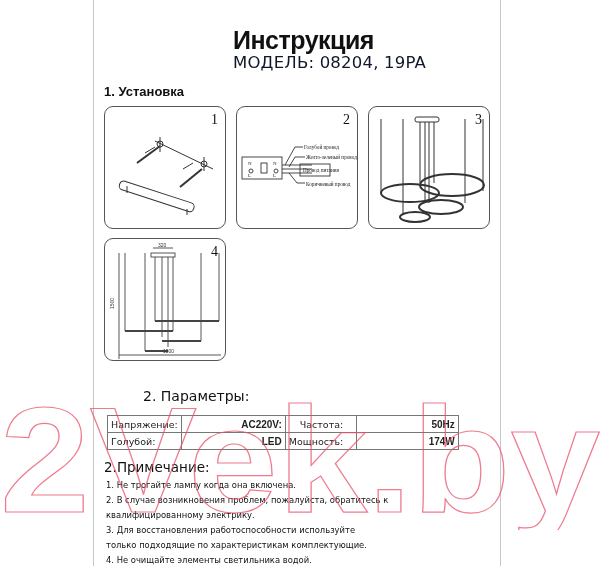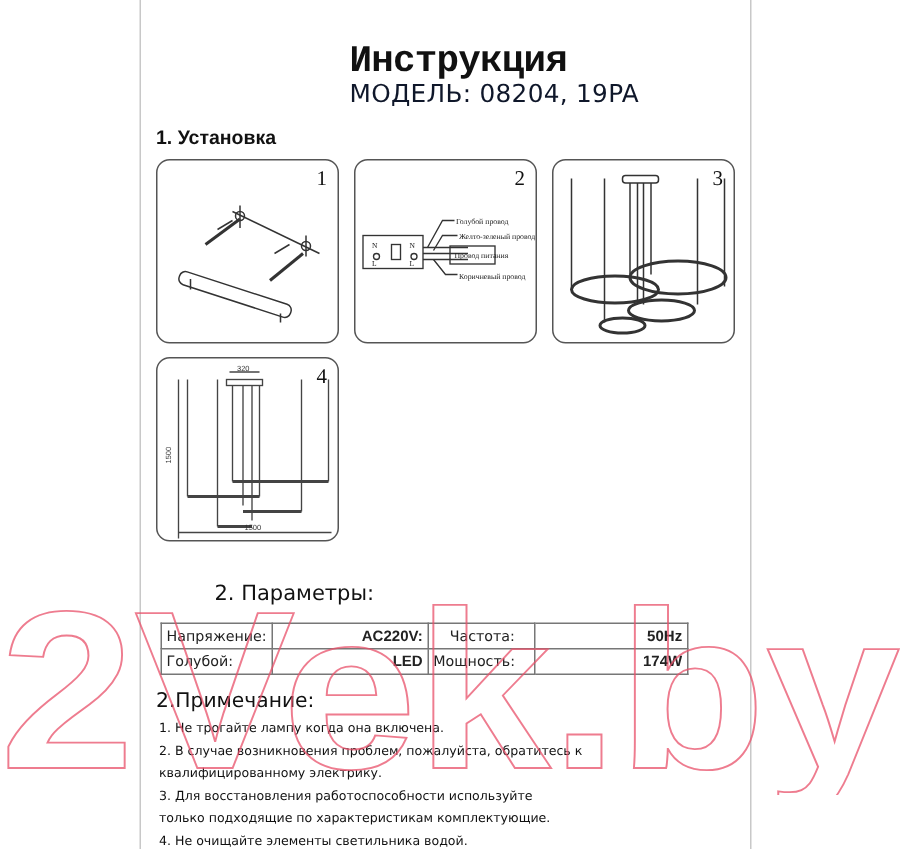--- a/index.html
+++ b/index.html
@@ -6,21 +6,21 @@
   body {
     width:600px; height:566px; background:#ffffff; position:relative; overflow:hidden;
     font-family: "Liberation Sans", "DejaVu Sans", sans-serif; color:#111;
   }
   .page {
     position:absolute; left:93px; top:0; width:408px; height:566px;
     border-left:1px solid #c8c8c8; border-right:1px solid #c8c8c8; box-sizing:border-box;
   }
   .title {
     position:absolute; left:233px; top:26px; font-size:25px; font-weight:bold;
-    font-family:Liberation Mono, monospace; letter-spacing:-0.5px; color:#111;
+    font-family:Liberation Sans, sans-serif; letter-spacing:-0.5px; color:#111;
   }
   .model {
     position:absolute; left:233px; top:53px; font-size:16.5px; color:#0f172a;
     font-family:"DejaVu Sans", sans-serif; letter-spacing:0.2px;
   }
   .h1 {
     position:absolute; left:104px; top:84px; font-size:13px; font-weight:bold;
     font-family:"Liberation Sans", sans-serif;
   }
   .panel {

